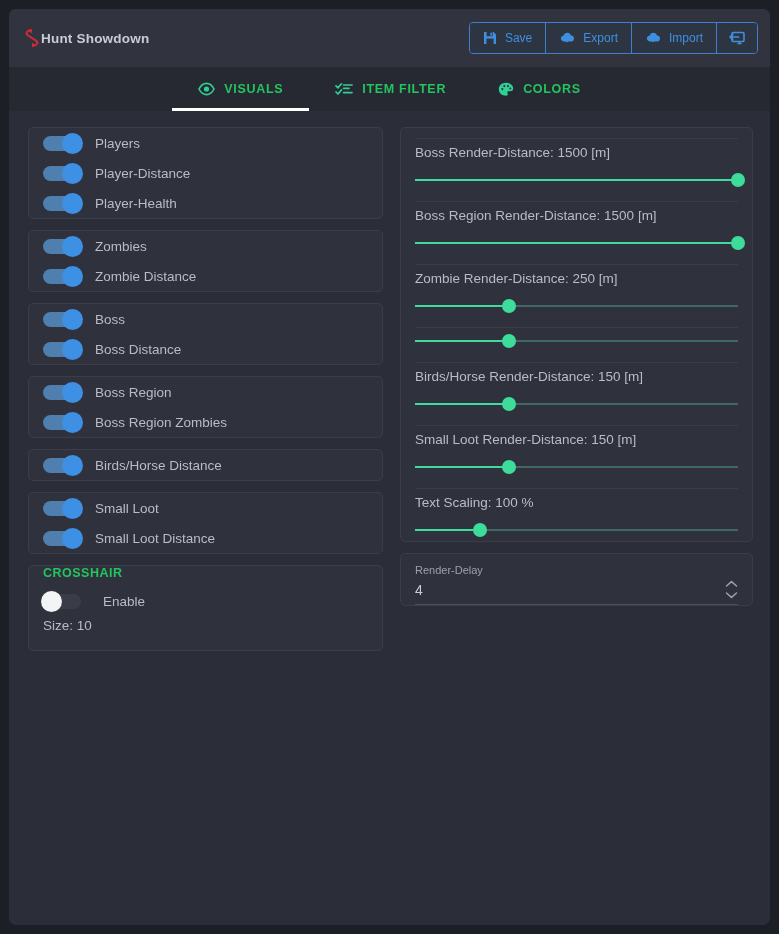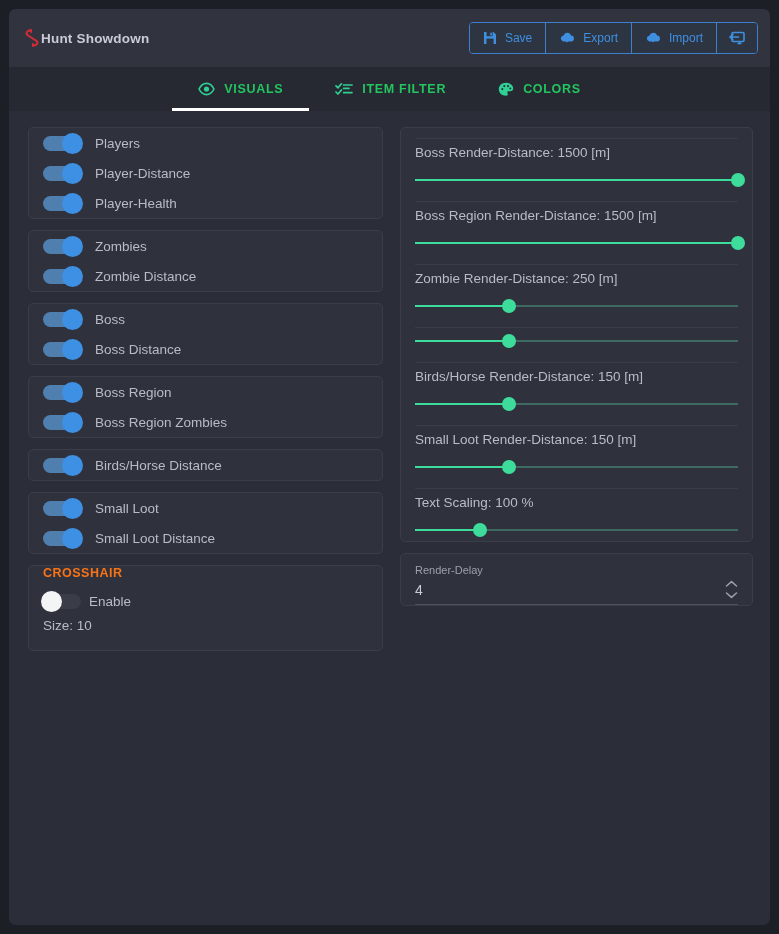--- a/index.html
+++ b/index.html
@@ -210,25 +210,25 @@
     font-size: 14px;
     color: #c9ccd6;
   }
   .spinner { display: flex; flex-direction: column; gap: 3px; cursor: pointer; }
   .spinner svg { display: block; }
 
   
   .section-title {
     font-size: 12.5px;
     font-weight: bold;
-    color: #f97316;
+    color: #22c55e;
     letter-spacing: .5px;
     margin-bottom: 6px;
   }
-  .ch-toggle-row { display: flex; align-items: center; gap: 8px; height: 30px; }
+  .ch-toggle-row { display: flex; align-items: center; gap: 22px; height: 30px; }
 </style>
 </head>
 <body>
 
 <div class="window">
 
   <div class="header">
     <div class="brand">
       <span class="logo-icon">
         <svg width="18" height="20" viewBox="0 0 18 20">

